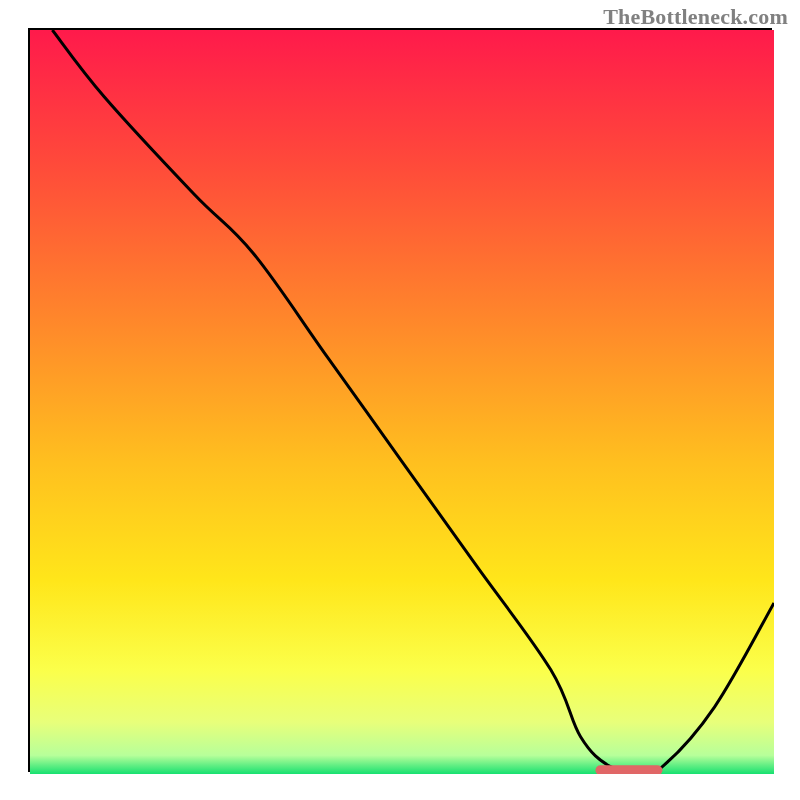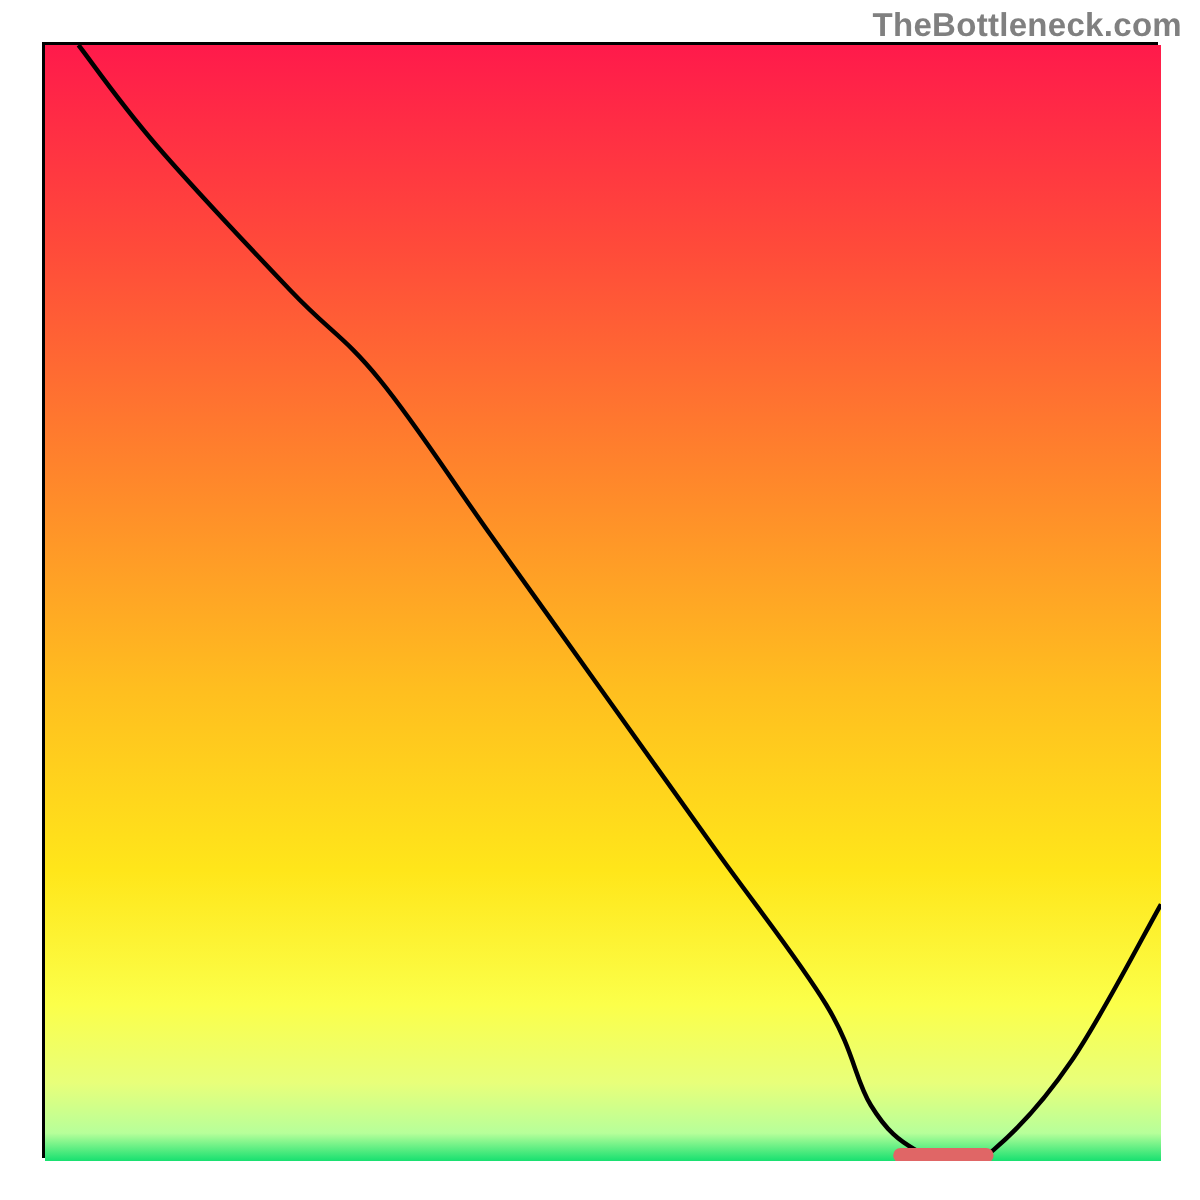--- a/index.html
+++ b/index.html
@@ -9,20 +9,21 @@
     height: 800px;
     background: #ffffff;
     font-family: Arial, Helvetica, sans-serif;
     overflow: hidden;
   }
   .frame {
     position: relative;
     width: 800px;
     height: 792px;
     box-sizing: border-box;
+    font-family: Liberation Serif, serif;
   }
   .watermark {
     position: absolute;
     top: 4px;
     right: 12px;
     font-size: 22px;
     font-weight: 600;
     color: #808080;
     letter-spacing: 0.2px;
     user-select: none;

